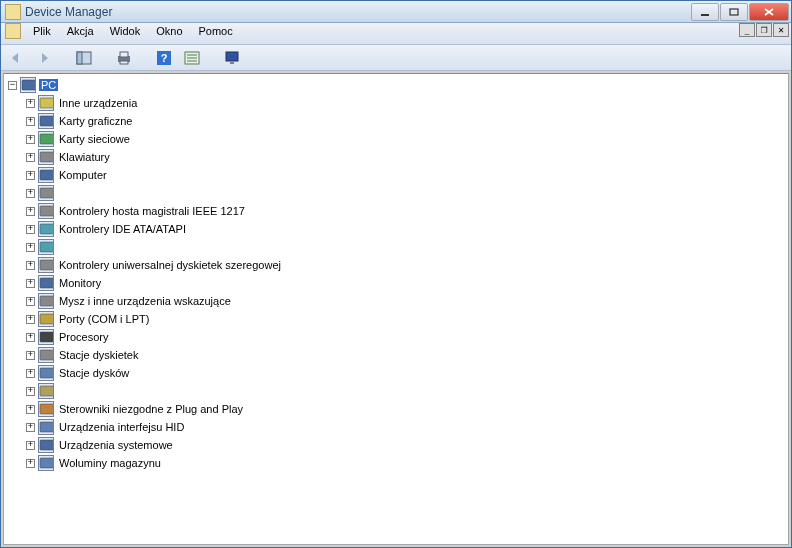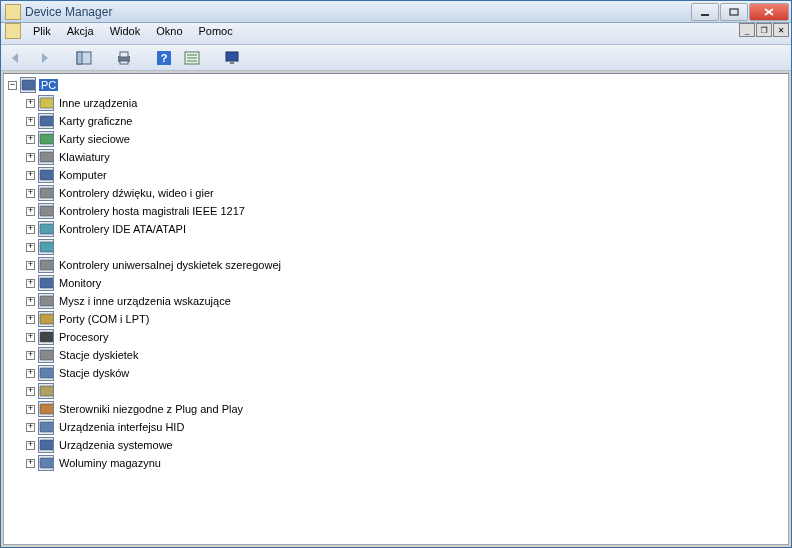--- a/index.html
+++ b/index.html
@@ -188,21 +188,20 @@
           <span class="tree-label">Komputer</span>
         </div>
         <div class="tree-row">
           <span class="indent" style="width:18px"></span>
           <span class="expander">+</span>
           <span class="tree-icon">
             <svg width="16" height="16">
               <rect x="1" y="3" width="14" height="10" rx="1" fill="#888" stroke="#304050" stroke-width="0.5"></rect>
             </svg>
           </span>
-          <span class="tree-label">Kontrolery dźwięku, wideo i gier</span>
         </div>
         <div class="tree-row">
           <span class="indent" style="width:18px"></span>
           <span class="expander">+</span>
           <span class="tree-icon">
             <svg width="16" height="16">
               <rect x="1" y="3" width="14" height="10" rx="1" fill="#888" stroke="#304050" stroke-width="0.5"></rect>
             </svg>
           </span>
           <span class="tree-label">Kontrolery hosta magistrali IEEE 1217</span>

